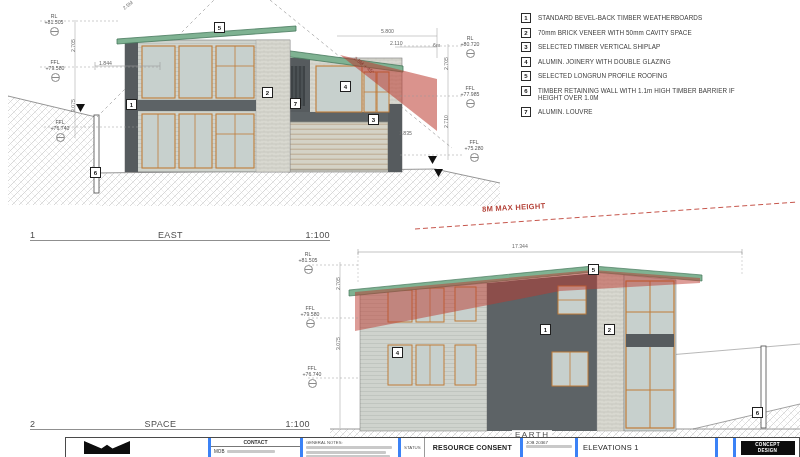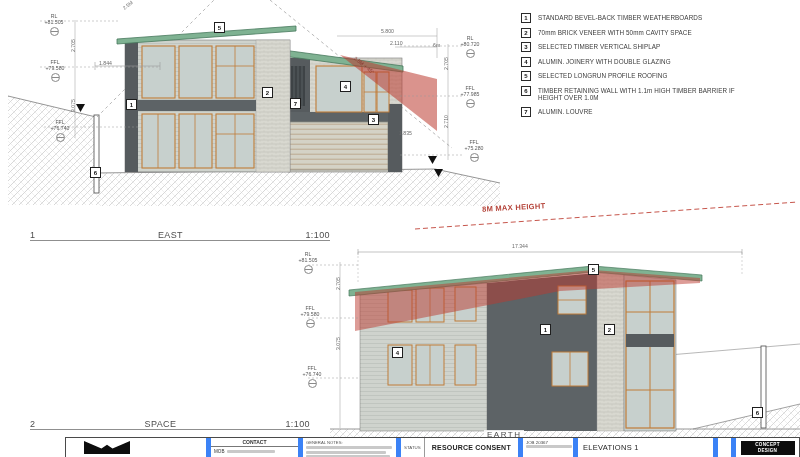--- a/index.html
+++ b/index.html
@@ -28,21 +28,21 @@
 
   .viewtitle{position:absolute;display:flex;justify-content:space-between;align-items:flex-end;
              border-bottom:1px solid #8f8f8f;font-size:9px;color:#4c4c4c;letter-spacing:.4px;z-index:5;}
   .maxheight{position:absolute;font-size:7.5px;font-weight:bold;color:#b5443a;transform:rotate(-3deg);z-index:5;letter-spacing:.3px;}
   .earth{position:absolute;font-size:8px;color:#4e4e4e;letter-spacing:1.5px;background:rgba(255,255,255,.85);padding:0 3px;z-index:5;}
   .angled{position:absolute;font-size:5px;color:#6b6b6b;white-space:nowrap;z-index:5;}
 
   
   .tblock{position:absolute;left:65px;top:437px;width:733px;height:19px;border:1px solid #4a4a4a;
           display:flex;background:#fff;z-index:8;}
-  .cell{border-right:5px solid #3b82f6;height:100%;box-sizing:border-box;position:relative;overflow:hidden;}
+  .cell{border-right:3px solid #3b82f6;height:100%;box-sizing:border-box;position:relative;overflow:hidden;}
   .cell:last-child{border-right:none;}
   .c-logo{width:145px;display:flex;align-items:center;}
   .logo-glyph{width:46px;height:13px;background:#0d0d0d;margin-left:18px;
               clip-path:polygon(0% 0%,38% 58%,50% 28%,62% 58%,100% 0%,100% 100%,0% 100%);}
   .c-contact{width:92px;font-size:4.6px;}
   .c-contact .hd{text-align:center;font-weight:bold;font-size:5px;border-bottom:1px solid #777;padding:1px 0;}
   .c-contact .row{display:flex;gap:3px;padding:1.5px 3px;align-items:center;}
   .bar{height:3px;background:#c9c9c9;border-radius:1px;}
   .c-notes{width:98px;padding:1.5px 3px;font-size:4.2px;color:#555;}
   .c-notes .nbar{margin-top:1.5px;}
@@ -286,21 +286,21 @@
   <span class="dim" style="left:512px;top:243px;">17.344</span>
   <span class="dim rot" style="left:335px;top:290px;">2.705</span>
   <span class="dim rot" style="left:335px;top:350px;">3.075</span>
 
   <div class="marker" style="left:588px;top:264px;">5</div>
   <div class="marker" style="left:540px;top:324px;">1</div>
   <div class="marker" style="left:604px;top:324px;">2</div>
   <div class="marker" style="left:392px;top:347px;">4</div>
   <div class="marker" style="left:752px;top:407px;">6</div>
 
-  <span class="earth" style="left:484px;top:430px;">EARTH</span>
+  <span class="earth" style="left:512px;top:430px;">EARTH</span>
 
   <div class="viewtitle" style="left:30px;top:417px;width:280px;height:12px;">
     <span>2</span>
     <span>SPACE</span>
     <span>1:100</span>
   </div>
 
   <div class="tblock">
     <div class="cell c-logo">
       <div class="logo-glyph"></div>

